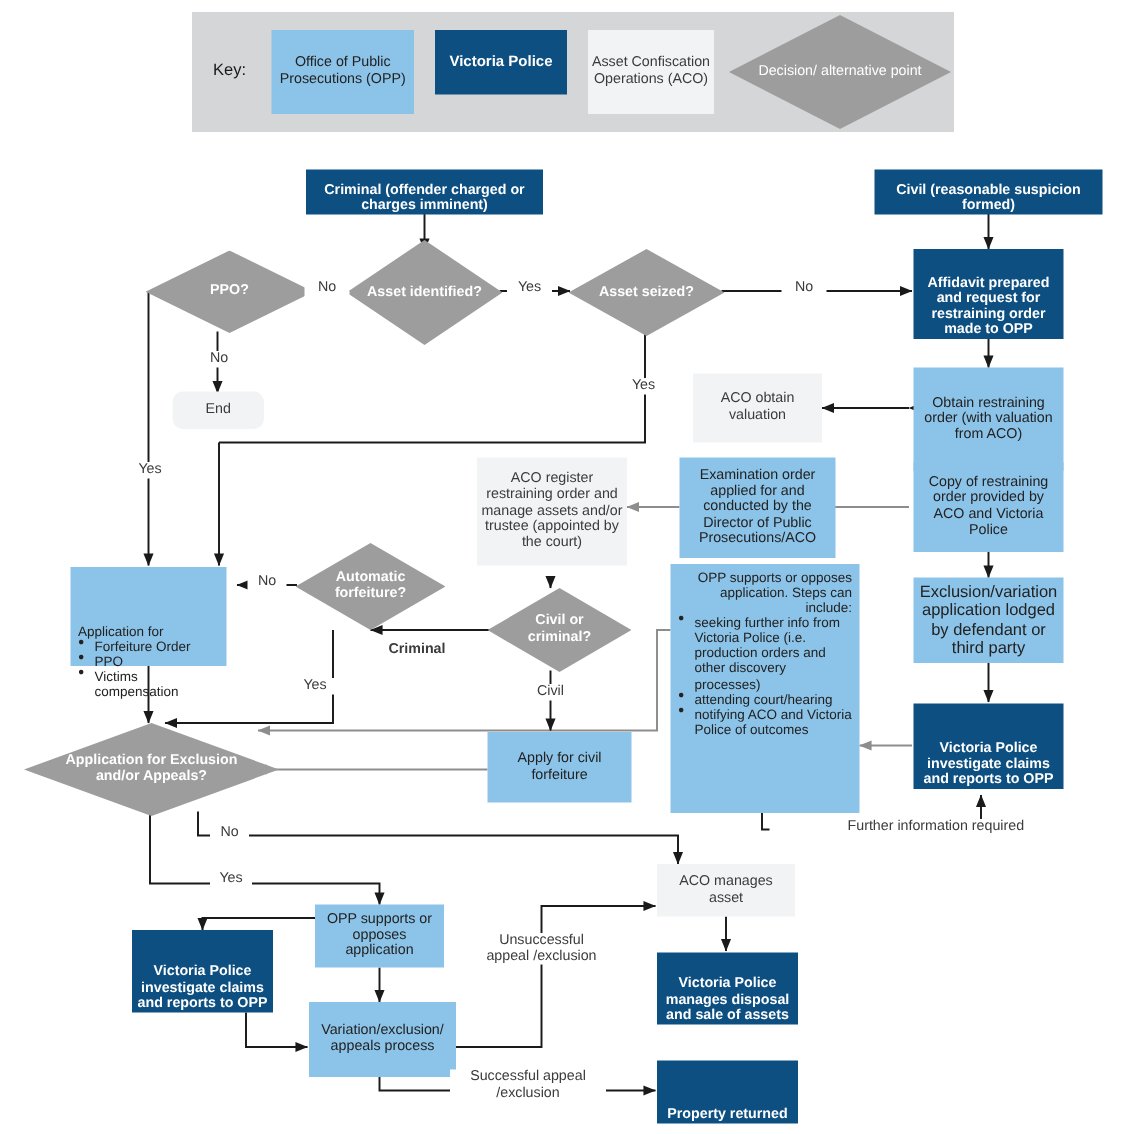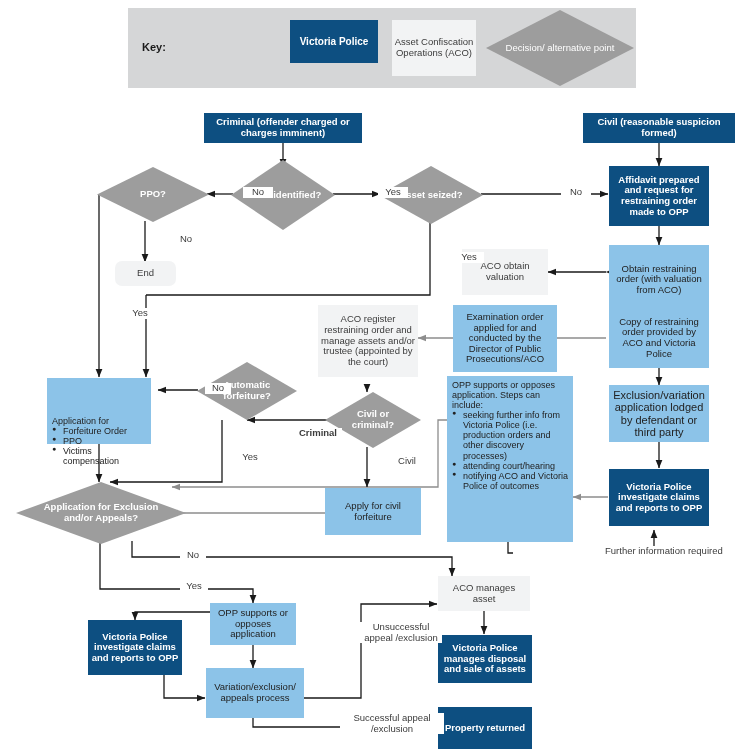--- a/index.html
+++ b/index.html
@@ -4,50 +4,53 @@
 <style>
   html,body{margin:0;padding:0;background:#ffffff;}
   body{font-family:"Liberation Sans", sans-serif;}
   #canvas{position:relative;width:751px;height:756px;overflow:hidden;background:#fff;}
   #wires{position:absolute;left:0;top:0;width:751px;height:756px;pointer-events:none;}
 
   .node{position:absolute;box-sizing:border-box;display:flex;align-items:center;justify-content:center;text-align:center;line-height:1.12;}
   .node .txt{display:block;width:100%;padding:0 3px;}
 
   
-  .dark{background:#0d4f81;color:#ffffff;font-weight:bold;}
+  .dark{background:#0d4f81;color:#ffffff;font-weight:bold;align-items:flex-end;}
   .light{background:#8cc3e8;color:#222222;}
   .pale{background:#f2f3f4;color:#3b3b3b;}
   .keybox{position:absolute;box-sizing:border-box;display:flex;align-items:center;justify-content:center;text-align:center;line-height:1.15;}
 
   
   .dia{position:absolute;display:flex;align-items:center;justify-content:center;text-align:center;color:#ffffff;font-weight:bold;line-height:1.12;
        background:#9d9d9d;clip-path:polygon(50% 0%,100% 50%,50% 100%,0% 50%);}
   .dia .txt{display:block;width:76%;}
 
   .keyband{position:absolute;background:#d5d6d7;}
-  .keylabel{position:absolute;font-weight:bold;color:#1a1a1a;}
-
-  .lbl{position:absolute;color:#3b3b3b;line-height:1.12;text-align:center;background:#fff;margin-left:40px;}
+  .keylabel{position:absolute;font-weight:normal;color:#1a1a1a;}
+
+  .lbl{position:absolute;color:#3b3b3b;line-height:1.12;text-align:center;background:#fff;}
   .lbl.left{text-align:left;}
 
   .bullets{margin:0;padding:0;list-style:none;text-align:left;}
   .bullets li{position:relative;padding-left:11px;margin:0;}
   .bullets li:before{content:"\25CF";position:absolute;left:0;top:-1px;font-size:7px;}
   .blk{text-align:left;}
   .round{border-radius:7px;}
 </style>
 </head>
 <body>
 
 <div id="canvas">
 
   <div class="keyband" style="left:128px;top:8px;width:508px;height:80px;"></div>
   <div class="keylabel" style="left:142px;top:41px;font-size:11px;">Key:</div>
 
+  <div class="keybox light" style="left:181px;top:20px;width:95px;height:56px;font-size:9.5px;">
+    <span class="txt">Office of Public Prosecutions (OPP)</span>
+  </div>
   <div class="keybox dark" style="left:290px;top:20px;width:88px;height:43px;font-size:10px;">
     <span class="txt">Victoria Police</span>
   </div>
   <div class="keybox pale" style="left:392px;top:20px;width:84px;height:56px;font-size:9.5px;">
     <span class="txt">Asset Confiscation Operations (ACO)</span>
   </div>
   <div class="dia" style="left:486px;top:10px;width:148px;height:76px;font-size:9.5px;font-weight:normal;">
     <span class="txt">Decision/ alternative point</span>
   </div>
 
@@ -190,21 +193,21 @@
   <div class="node light" style="left:609px;top:385px;width:100px;height:57px;font-size:11px;">
     <span class="txt">Exclusion/variation application lodged by defendant or third party</span>
   </div>
 
   <div class="node dark" style="left:609px;top:469px;width:100px;height:57px;font-size:9.5px;">
     <span class="txt">Victoria Police investigate claims and reports to OPP</span>
   </div>
 
   <div class="node light blk" style="left:447px;top:376px;width:126px;height:166px;font-size:9px;align-items:flex-start;justify-content:flex-start;">
     <span class="txt" style="padding:4px 5px 0 5px;">
-      <span style="display:block;text-align:left;">OPP supports or opposes application. Steps can include:</span>
+      <span style="display:block;text-align:right;">OPP supports or opposes application. Steps can include:</span>
       <ul class="bullets">
         <li>seeking further info from Victoria Police (i.e. production orders and other discovery processes)</li>
         <li>attending court/hearing</li>
         <li>notifying ACO and Victoria Police of outcomes</li>
       </ul>
     </span>
   </div>
 
   <div class="node light blk" style="left:47px;top:378px;width:104px;height:66px;font-size:9px;align-items:flex-start;justify-content:flex-start;">
     <span class="txt" style="padding:4px 4px 0 5px;margin-top:34px;">

